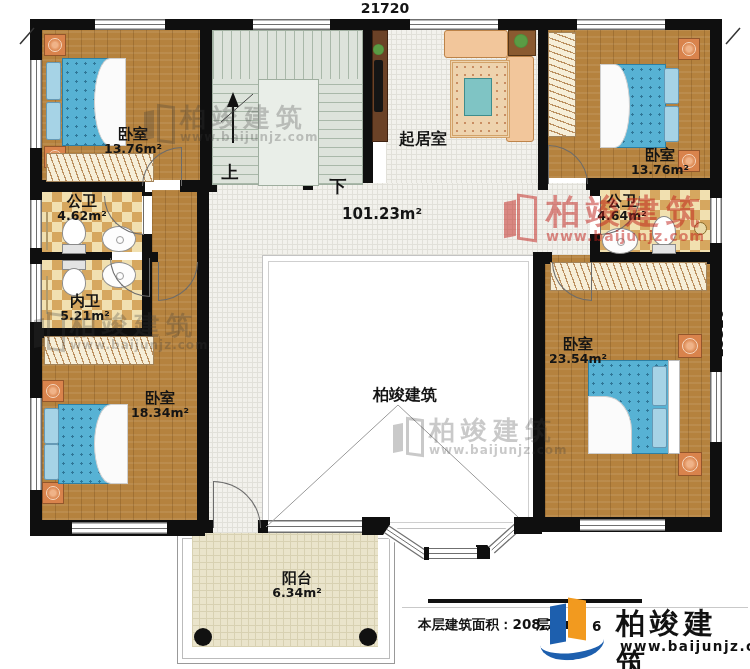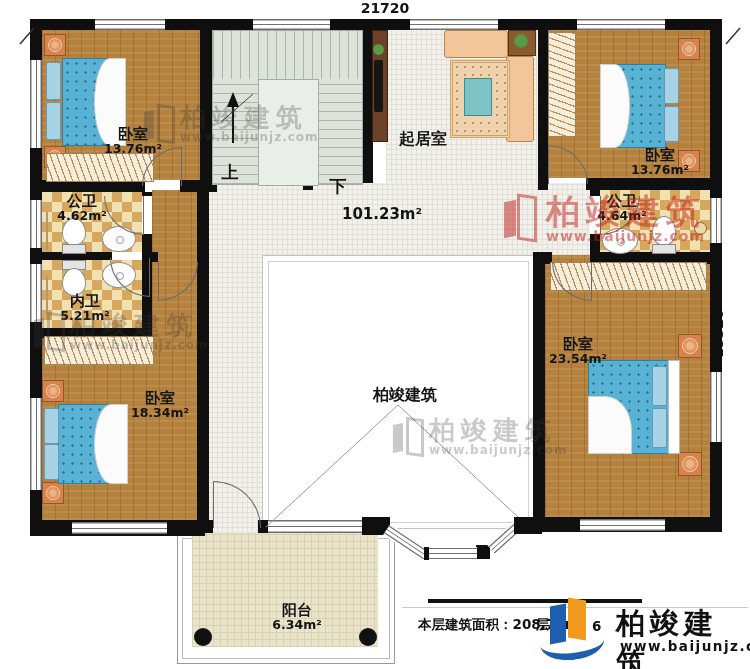--- a/index.html
+++ b/index.html
@@ -273,21 +273,21 @@
   </div>
   <div class="rlabel" style="left:378px;top:130px;width:90px;">
     <div class="nm" style="font-size:16px;">起居室</div>
   </div>
   <div class="rlabel" style="left:332px;top:206px;width:100px;">
     <div class="nm" style="font-size:15px;">101.23m²</div>
   </div>
   <div class="rlabel" style="left:350px;top:386px;width:110px;">
     <div class="nm" style="font-size:16px;">柏竣建筑</div>
   </div>
-  <div class="rlabel" style="left:252px;top:602px;width:90px;">
+  <div class="rlabel" style="left:252px;top:570px;width:90px;">
     <div class="nm">阳台</div>
     <div class="ar">6.34m²</div>
   </div>
   <div class="rlabel" style="left:218px;top:163px;width:24px;">
     <div class="nm" style="font-size:17px;">上</div>
   </div>
   <div class="rlabel" style="left:326px;top:177px;width:24px;">
     <div class="nm" style="font-size:17px;">下</div>
   </div>
 

